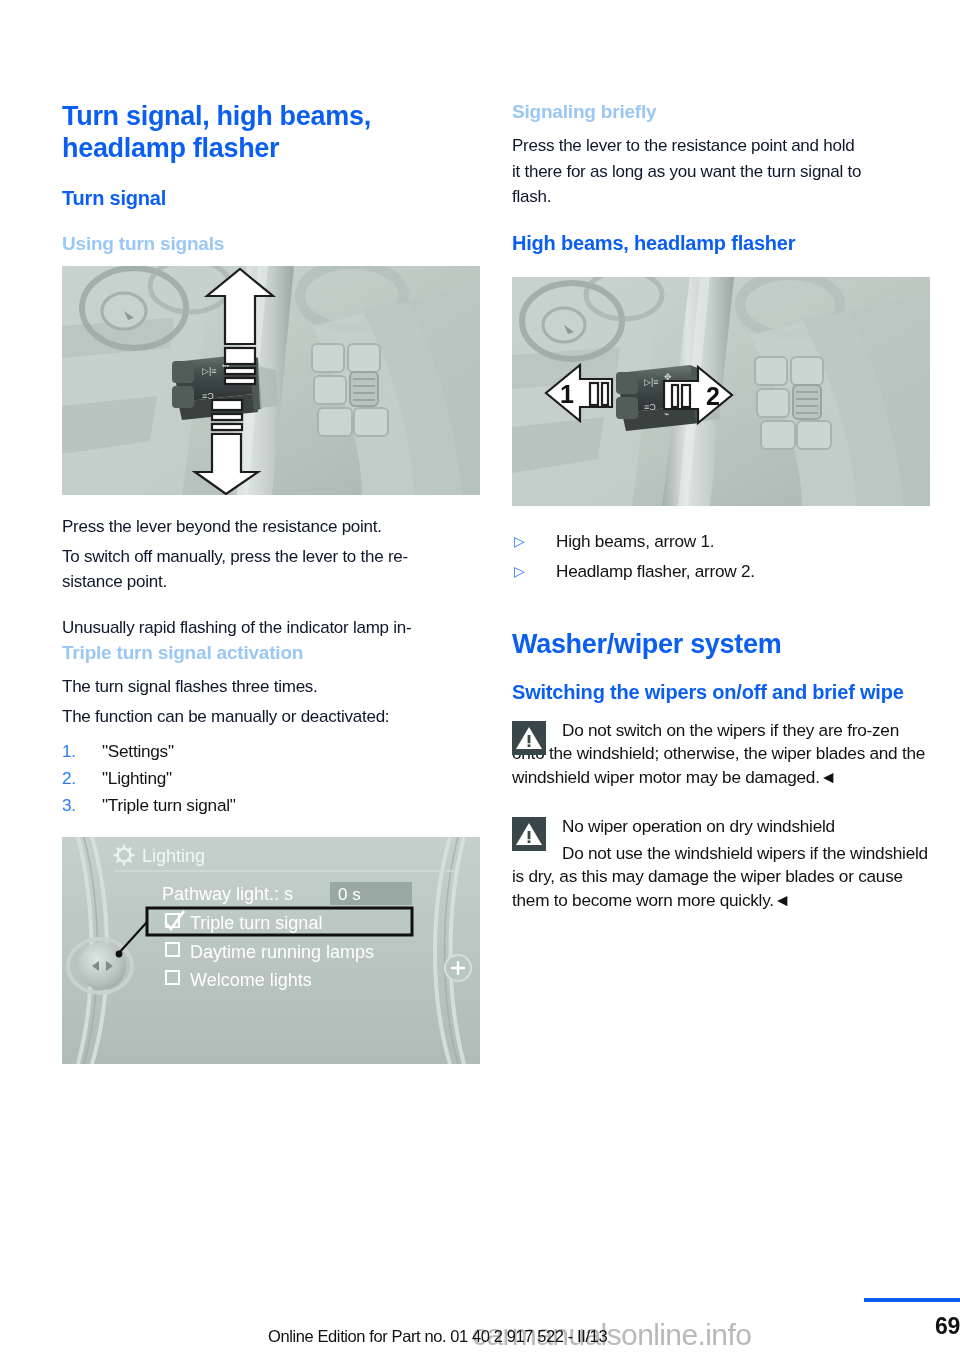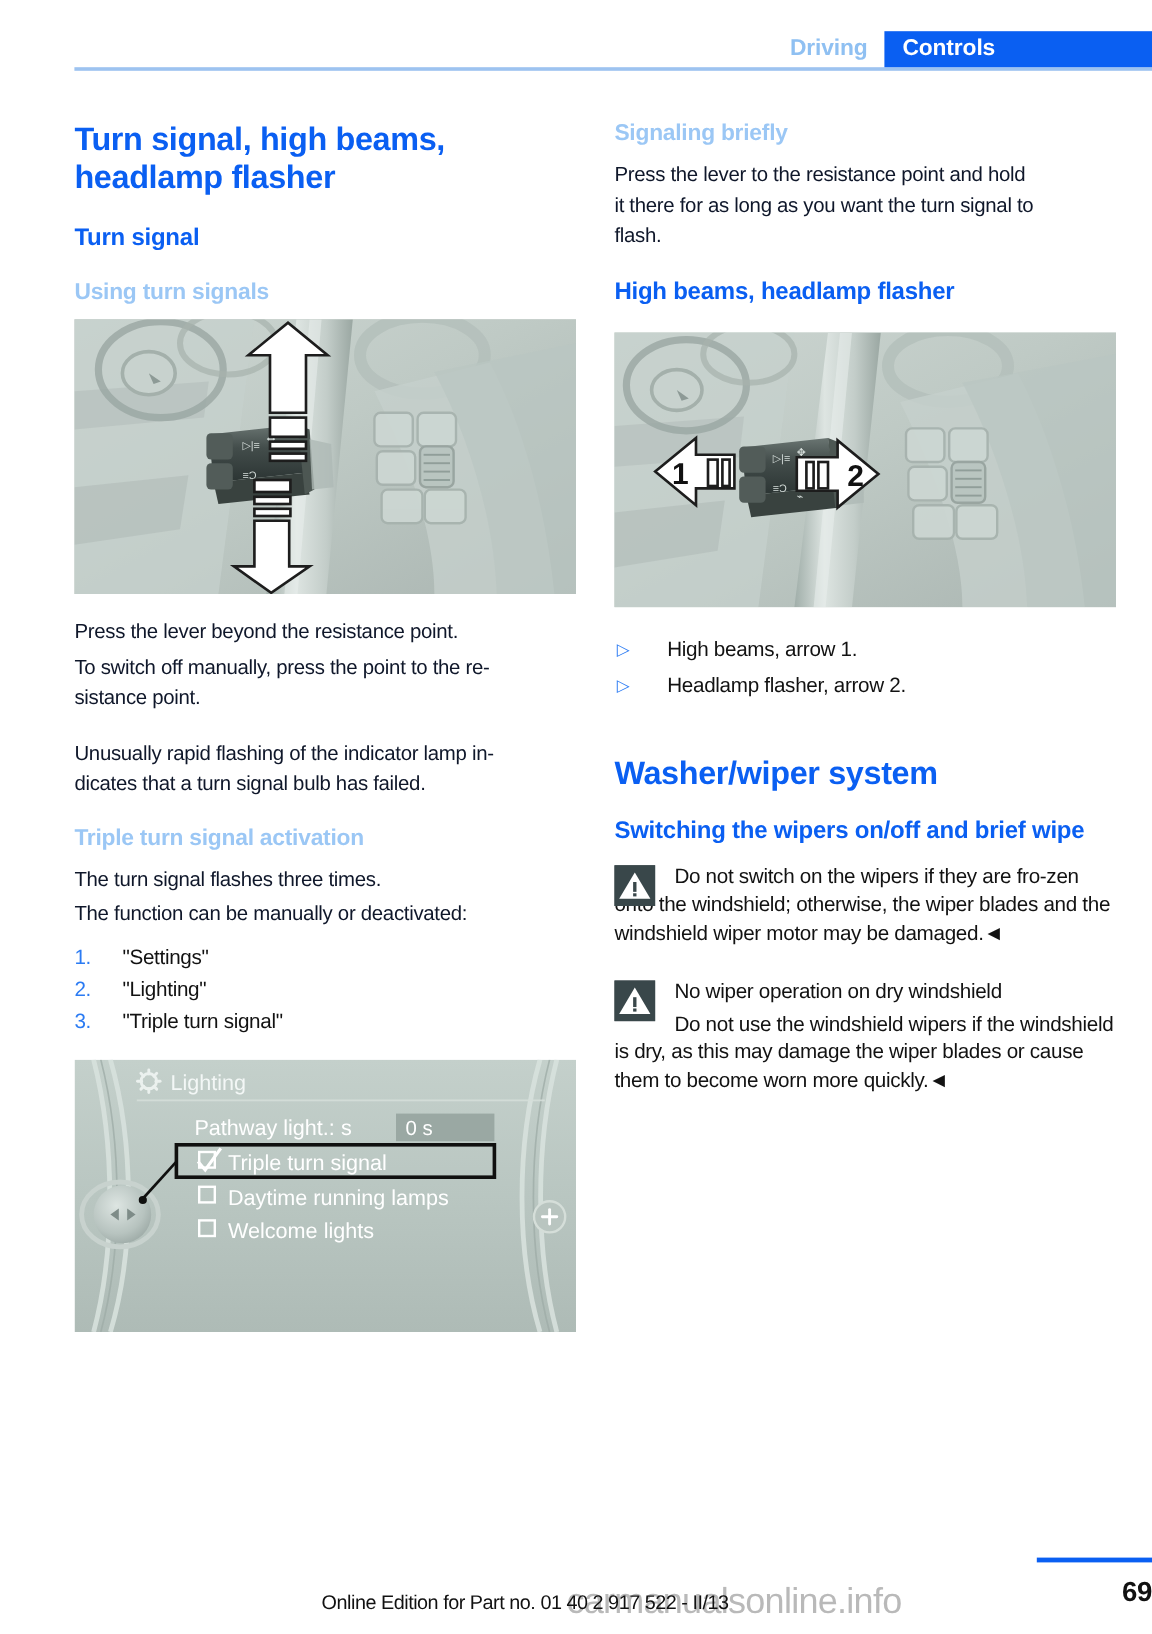--- a/index.html
+++ b/index.html
@@ -235,27 +235,20 @@
     font-size: 23px;
     font-weight: bold;
     letter-spacing: -0.3px;
   }
 </style>
 </head>
 <body>
 
 <div class="page">
 
-  <div class="header">
-    <div class="header-rule"></div>
-    <div class="crumbs">
-      <div class="crumb-inactive">Driving</div>
-      <div class="crumb-active">Controls</div>
-    </div>
-  </div>
 
   <div class="col col-left">
 
     <h1 class="sec-title">Turn signal, high beams, headlamp flasher</h1>
 
     <h2 class="sub-title">Turn signal</h2>
 
     <h3 class="sub-sub-title">Using turn signals</h3>
 
     <div class="photo">
@@ -338,24 +331,23 @@
         <g fill="#ffffff" stroke="#1d1d1d" stroke-width="2.2">
           <path d="M150 168 L150 206 L133 206 L164 228 L196 206 L179 206 L179 168 Z"></path>
           <rect x="150" y="148" width="30" height="6"></rect>
           <rect x="150" y="158" width="30" height="6"></rect>
           <rect x="150" y="134" width="30" height="10"></rect>
         </g>
       </svg>
     </div>
 
     <p class="body">Press the lever beyond the resistance point.</p>
-    <p class="body tight">To switch off manually, press the point to the re-</p>
+    <p class="body tight">To switch off manually, press the lever to the re-</p>
     <p class="body gap">sistance point.</p>
     <p class="body tight">Unusually rapid flashing of the indicator lamp in-</p>
-    <p class="body gap">dicates that a turn signal bulb has failed.</p>
 
     <h3 class="sub-sub-title">Triple turn signal activation</h3>
 
     <p class="body">The turn signal flashes three times.</p>
     <p class="body">The function can be manually or deactivated:</p>
 
     <ol class="steps">
       <li>
         <span class="num">1.</span>
         <span>"Settings"</span>

